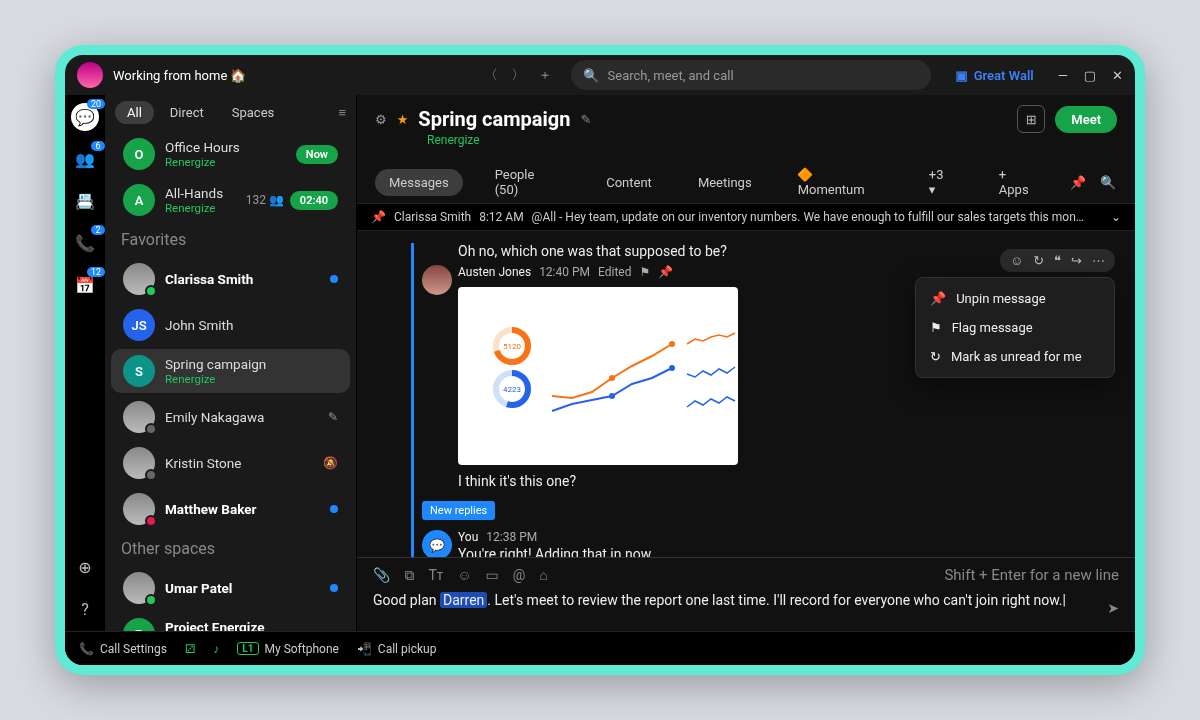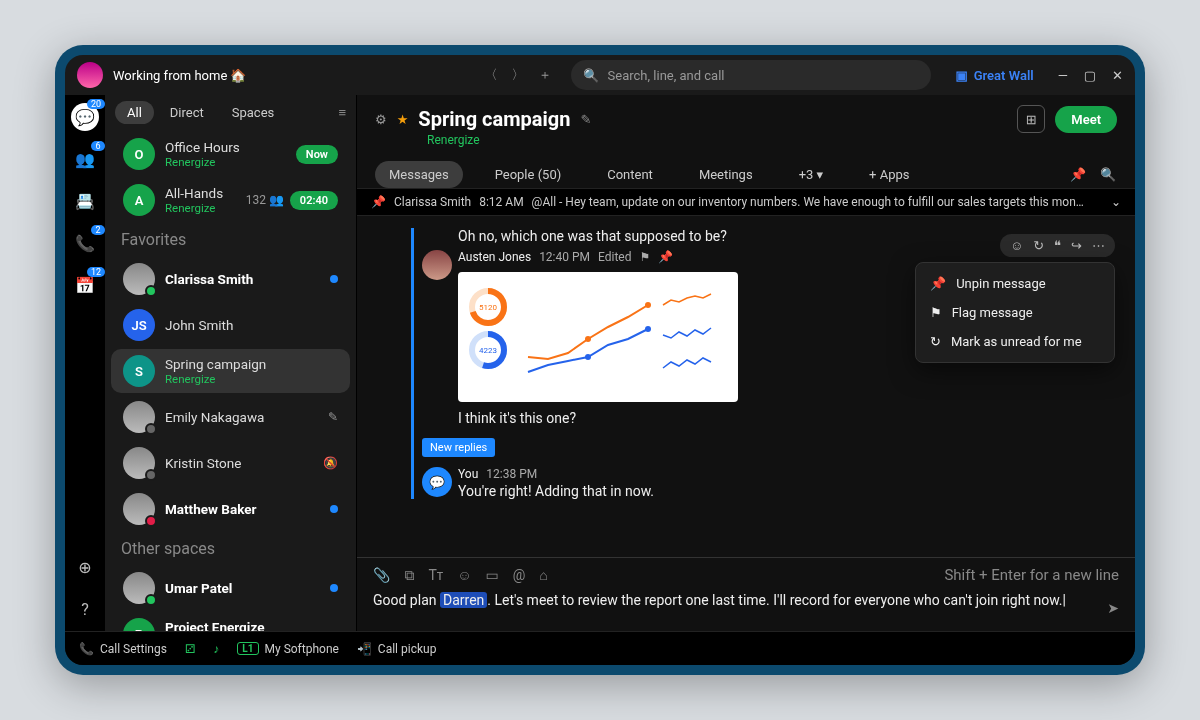--- a/index.html
+++ b/index.html
@@ -1,17 +1,17 @@
 <!DOCTYPE html>
 <html><head>
 <meta charset="utf-8">
 <style>
 * { margin:0; padding:0; box-sizing:border-box; font-family:-apple-system,BlinkMacSystemFont,"Segoe UI",Roboto,sans-serif; }
 body { background:#d8dce0; display:flex; align-items:center; justify-content:center; height:720px; width:1200px; }
-.tablet { width:1090px; height:630px; background:#0c4a6e; border-radius:28px; padding:10px; box-shadow:0 10px 40px rgba(0,0,0,.3); }
+.tablet { width:1090px; height:630px; background:#5eead4; border-radius:28px; padding:10px; box-shadow:0 10px 40px rgba(0,0,0,.3); }
 .screen { width:100%; height:100%; background:#1a1a1a; border-radius:18px; overflow:hidden; display:flex; flex-direction:column; color:#e0e0e0; font-size:13px; }
 .topbar { height:40px; display:flex; align-items:center; padding:0 12px; gap:10px; }
 .avatar-sm { width:26px; height:26px; border-radius:50%; background:#888 center/cover; }
 .status-text { font-size:13px; color:#fff; }
 .nav-arrows { margin-left:auto; display:flex; gap:14px; color:#999; }
 .icbtn { cursor:pointer; display:inline-flex; align-items:center; justify-content:center; }
 .searchbar { flex:0 0 360px; height:30px; background:#2a2a2a; border-radius:15px; display:flex; align-items:center; padding:0 12px; color:#999; gap:8px; margin-left:10px; }
 .win-ctrl { display:flex; gap:16px; margin-left:14px; color:#ccc; }
 .org { color:#3b82f6; font-weight:600; margin-left:14px; display:flex; align-items:center; gap:6px; }
 
@@ -63,21 +63,21 @@
 .pinned .msg { flex:1; white-space:nowrap; overflow:hidden; text-overflow:ellipsis; }
 
 .convo { flex:1; overflow:auto; padding:10px 18px; position:relative; }
 .msg-block { display:flex; gap:6px; margin:6px 0; }
 .msg-block .av { width:30px; height:30px; }
 .msg-body { flex:1; }
 .msg-meta { display:flex; align-items:center; gap:8px; font-size:12px; color:#aaa; }
 .msg-meta .auth { color:#eee; }
 .msg-text { color:#eee; margin-top:2px; font-size:14px; }
 .thread-indent { margin-left:36px; border-left:3px solid #1e88ff; padding-left:8px; }
-.chart-card { background:#fff; border-radius:4px; margin:8px 0; width:280px; padding:0; }
+.chart-card { background:#fff; border-radius:4px; margin:8px 0; width:280px; padding:24px; }
 .new-replies { display:inline-block; background:#1e88ff; color:#fff; font-size:11px; padding:3px 8px; border-radius:3px; margin:6px 0 4px; }
 
 .react-bar { position:absolute; top:18px; right:20px; background:#2a2a2a; border-radius:16px; display:flex; gap:10px; padding:4px 10px; color:#bbb; font-size:13px; }
 .ctx-menu { position:absolute; top:46px; right:20px; background:#1e1e1e; border:1px solid #333; border-radius:8px; width:200px; padding:6px 0; box-shadow:0 8px 24px rgba(0,0,0,.5); }
 .ctx-item { display:flex; align-items:center; gap:10px; padding:7px 14px; cursor:pointer; color:#eee; font-size:13px; }
 
 .composer { border-top:1px solid #333; padding:8px 16px 12px; }
 .comp-icons { display:flex; gap:14px; color:#888; font-size:14px; align-items:center; }
 .comp-hint { margin-left:auto; font-size:15px; color:#888; }
 .comp-text { margin-top:6px; color:#eee; font-size:14px; line-height:1.5; display:flex; align-items:flex-start; gap:10px; }
@@ -98,21 +98,21 @@
   <div class="topbar">
     <div class="avatar-sm" style="background:linear-gradient(#b08,#f6a)"></div>
     <div class="status-text">Working from home 🏠</div>
     <div class="nav-arrows">
       <span class="icbtn">〈</span>
       <span class="icbtn">〉</span>
       <span class="icbtn">＋</span>
     </div>
     <div class="searchbar">
       <span>🔍</span>
-      <span>Search, line, and call</span>
+      <span>Search, meet, and call</span>
     </div>
     <div class="org">
       <span>▣</span>
       <span>Great Wall</span>
     </div>
     <div class="win-ctrl">
       <span class="icbtn">—</span>
       <span class="icbtn">▢</span>
       <span class="icbtn">✕</span>
     </div>
@@ -253,20 +253,21 @@
             <span class="sq-ic">⊞</span>
             <span class="meet-btn">Meet</span>
           </div>
         </div>
         <div class="space-sub">Renergize</div>
         <div class="mtabs" id="mtabs">
           <span class="mtab active">Messages</span>
               <span class="mtab">People (50)</span>
               <span class="mtab">Content</span>
               <span class="mtab">Meetings</span>
+              <span class="mtab">🔶 Momentum</span>
               <span class="mtab">+3 ▾</span>
               <span class="mtab">+ Apps</span>
               <div class="mtabs-right" style="order:99">
             <span class="icbtn">📌</span>
             <span class="icbtn">🔍</span>
           </div>
         </div>
       </div>
 
       <div class="pinned">

